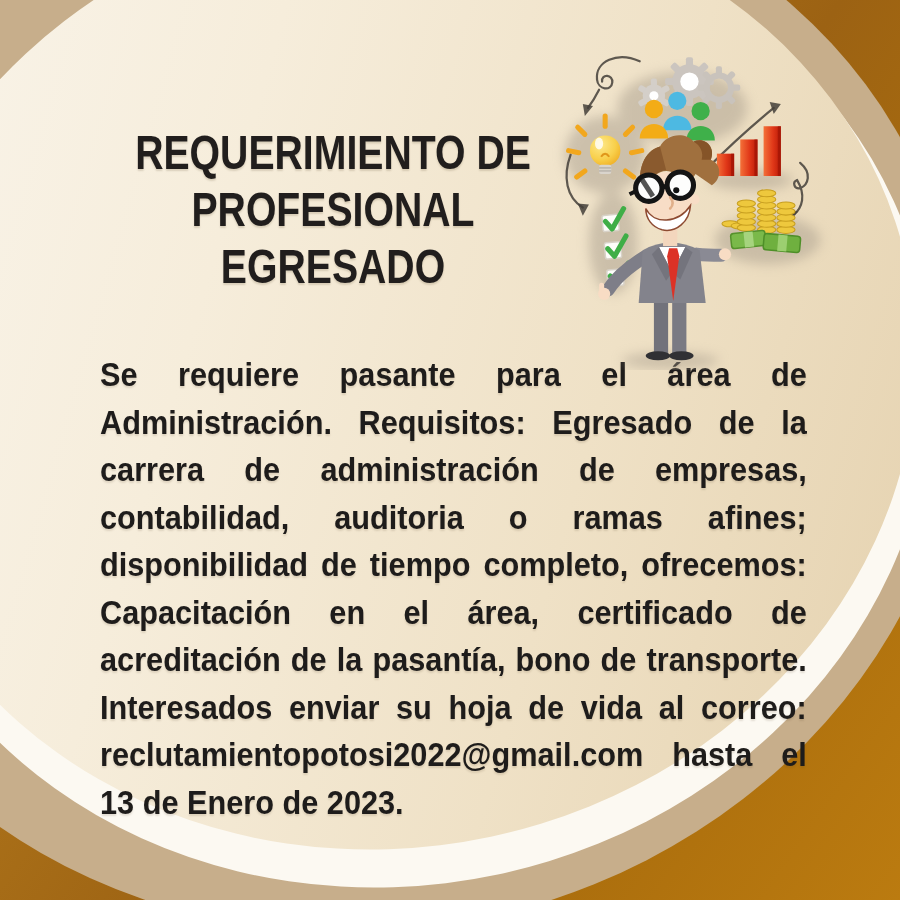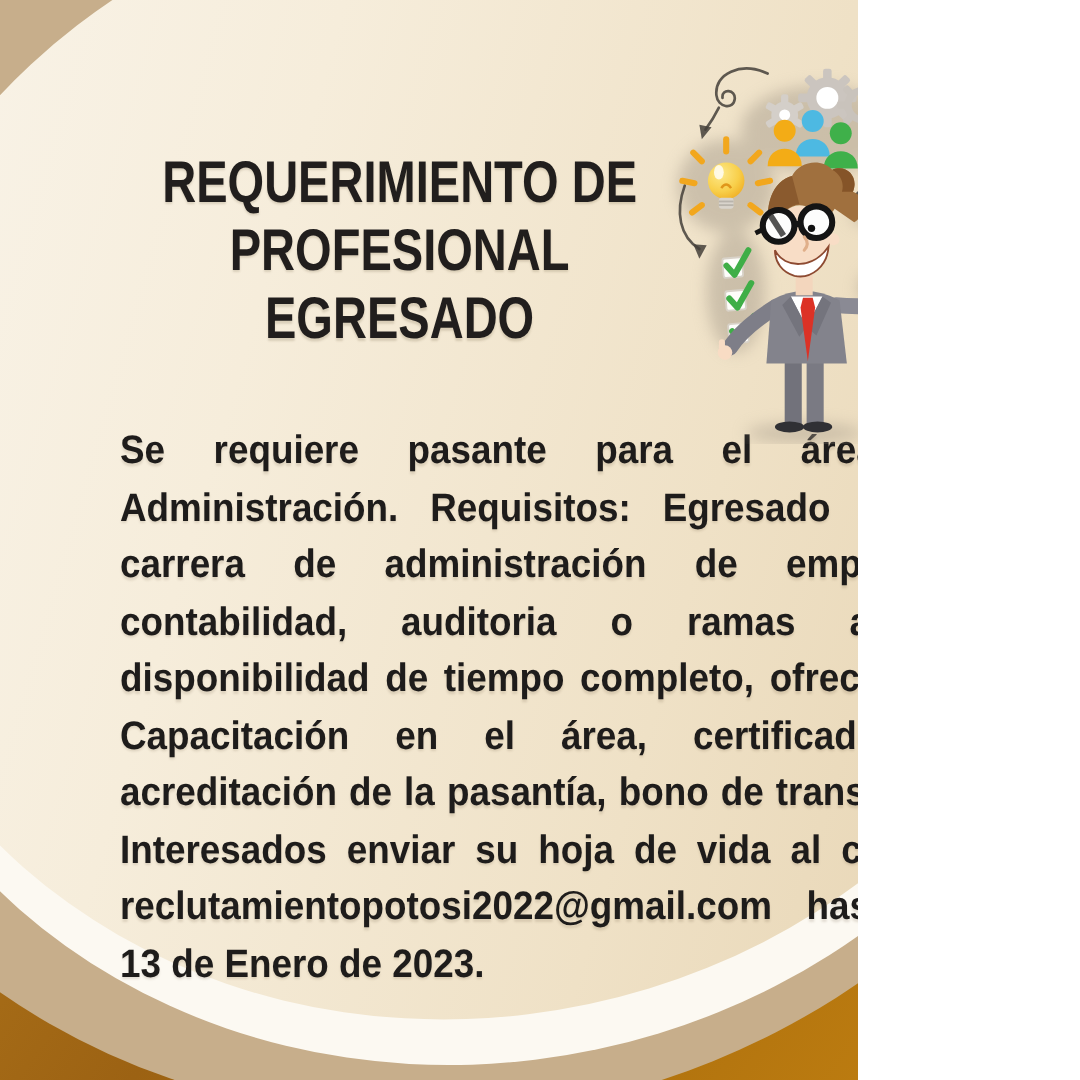--- a/index.html
+++ b/index.html
@@ -1,17 +1,17 @@
 <!DOCTYPE html>
 <html><head>
 <meta charset="utf-8">
 <style>
   html,body{margin:0;padding:0;}
   .canvas{
-    position:relative;width:715px;height:900px;overflow:hidden;
+    position:relative;width:900px;height:900px;overflow:hidden;
     background:linear-gradient(125deg,#ca8a28 0%,#b3791c 22%,#9c6213 55%,#aa6d0d 75%,#bb7b10 100%);
     font-family:"Liberation Sans","DejaVu Sans",sans-serif;
   }
   .ellipse{position:absolute;border-radius:50%;}
   .ellipse.tan{left:-220px;top:-135px;width:1185px;height:1065px;background:#c7ae8b;transform:rotate(-12deg);}
   .ellipse.white{left:-140px;top:-80px;width:1075px;height:965px;background:#fcf9f2;transform:rotate(-12deg);}
   .ellipse.cream{
     left:-133px;top:-95px;width:1052px;height:942px;transform:rotate(-12deg);
     background:linear-gradient(118deg,#faf6ee 0%,#f6eddb 35%,#efe1c6 65%,#e3cfab 100%);
   }

